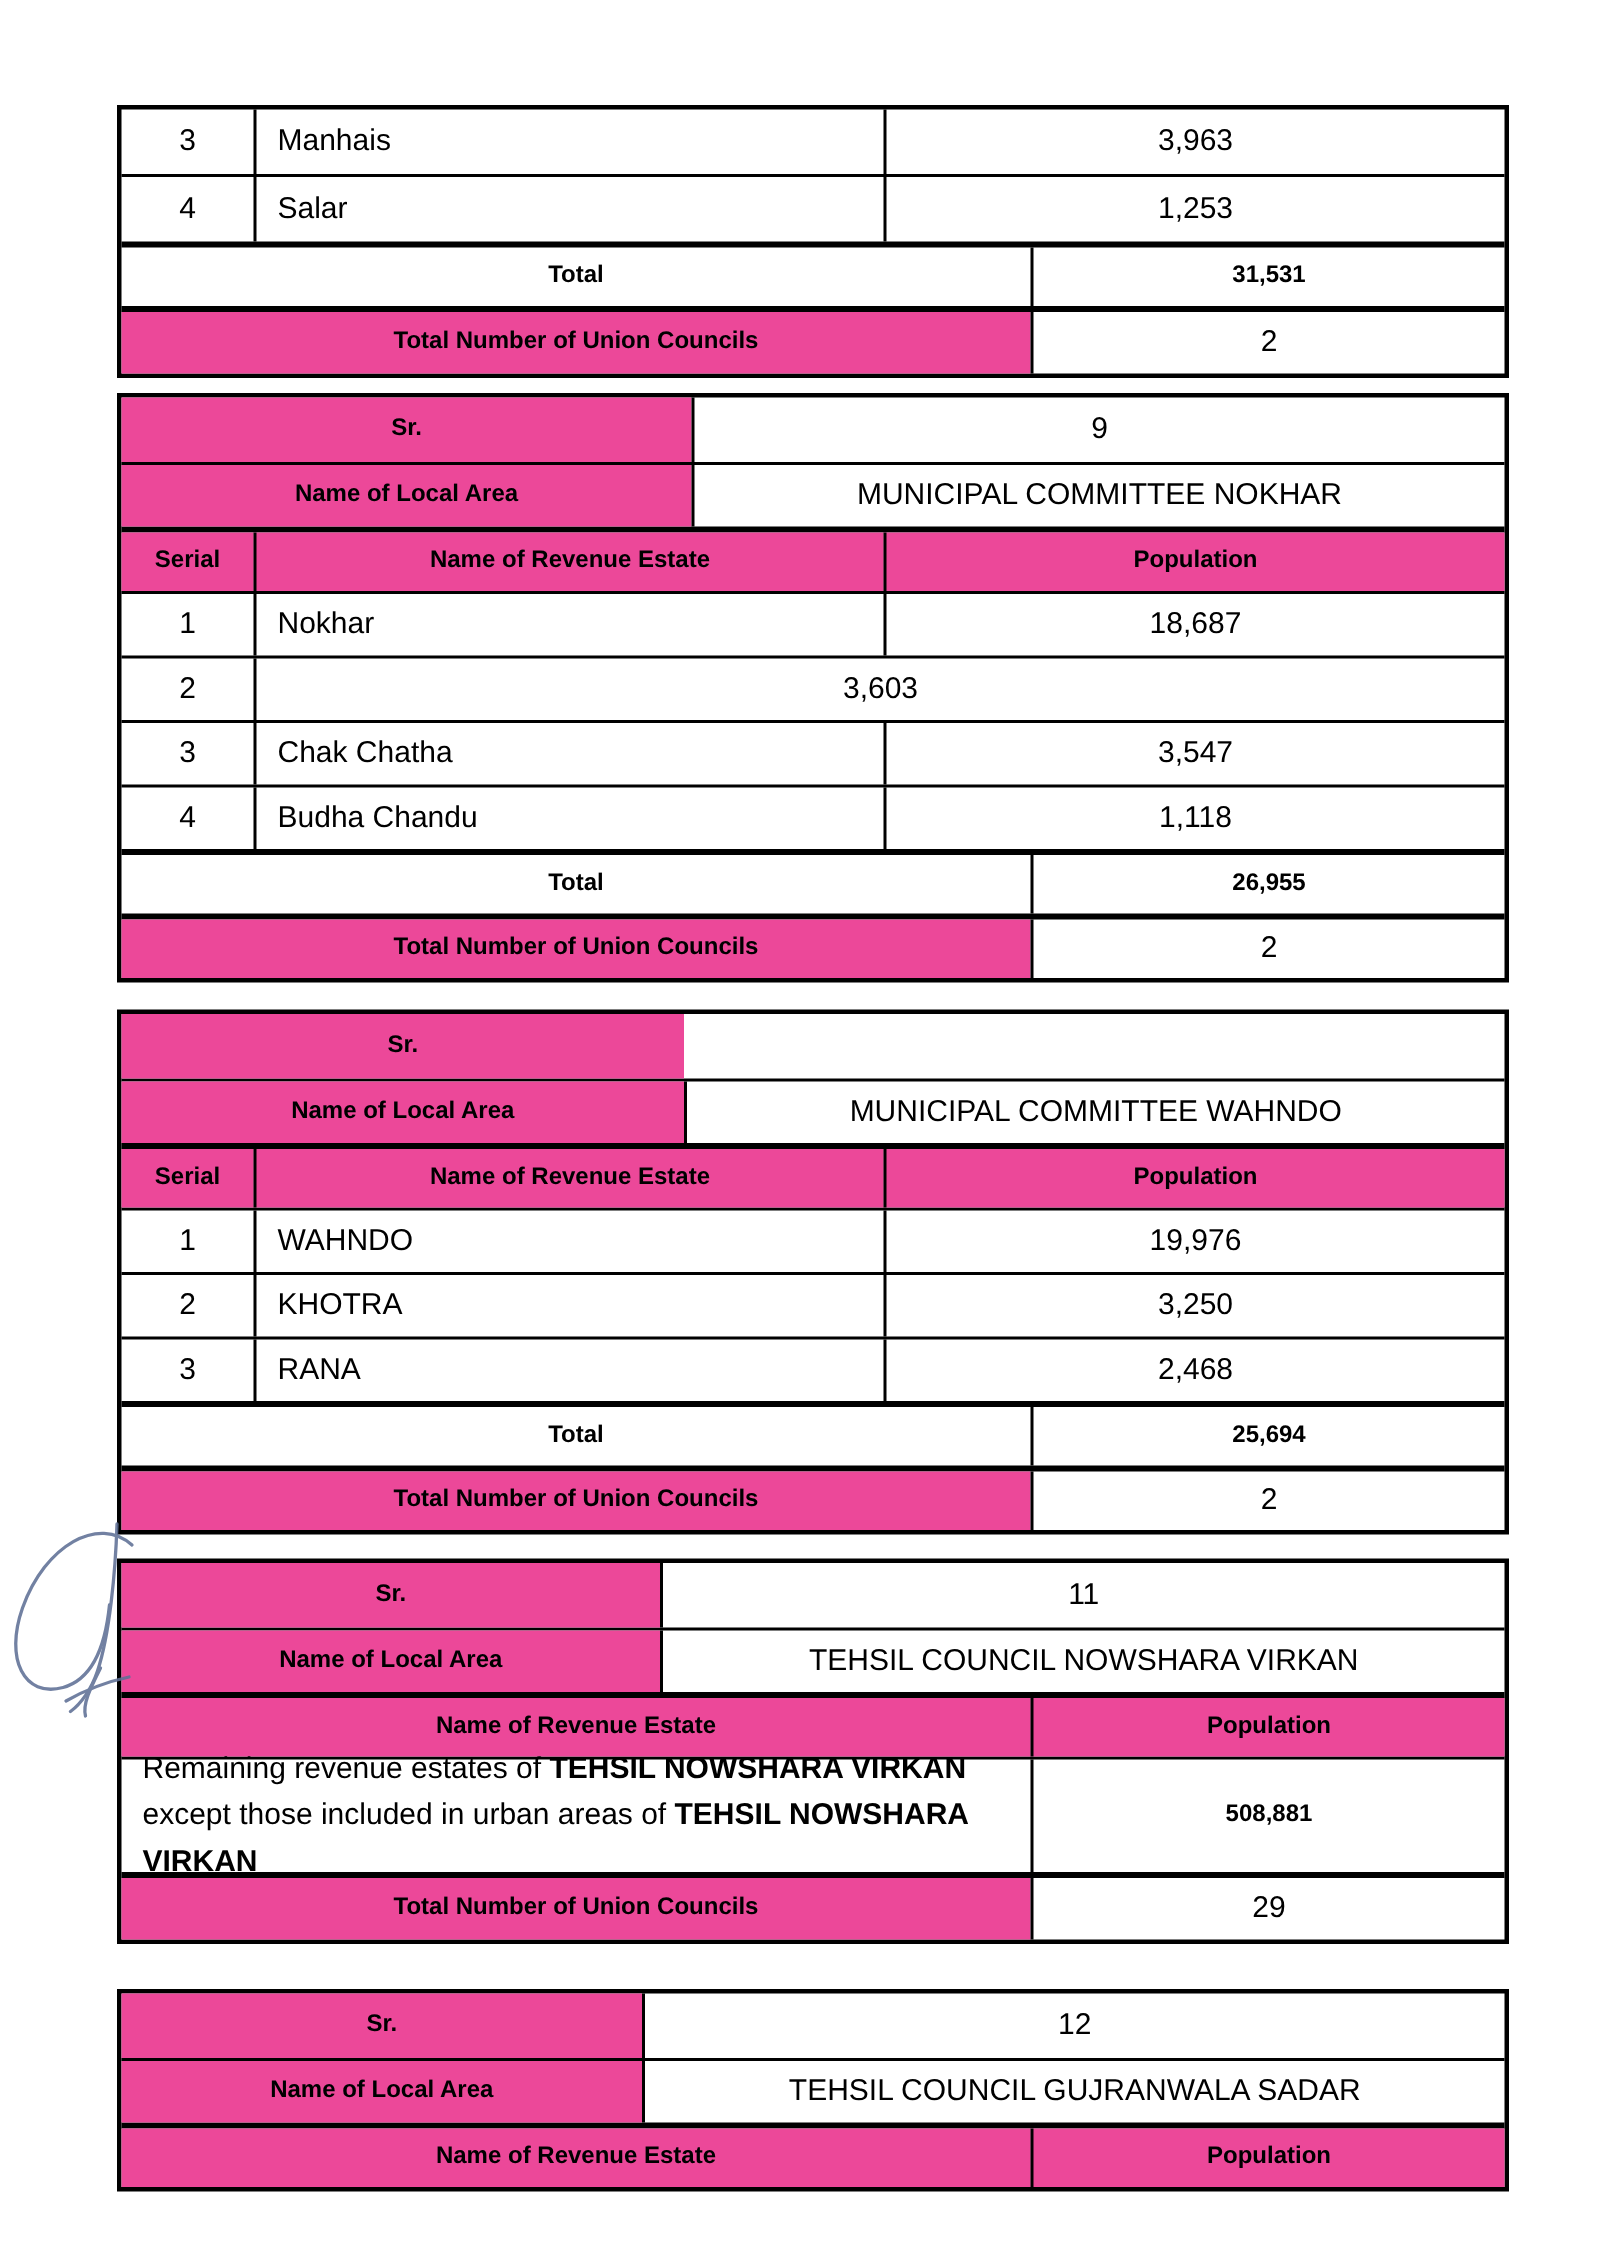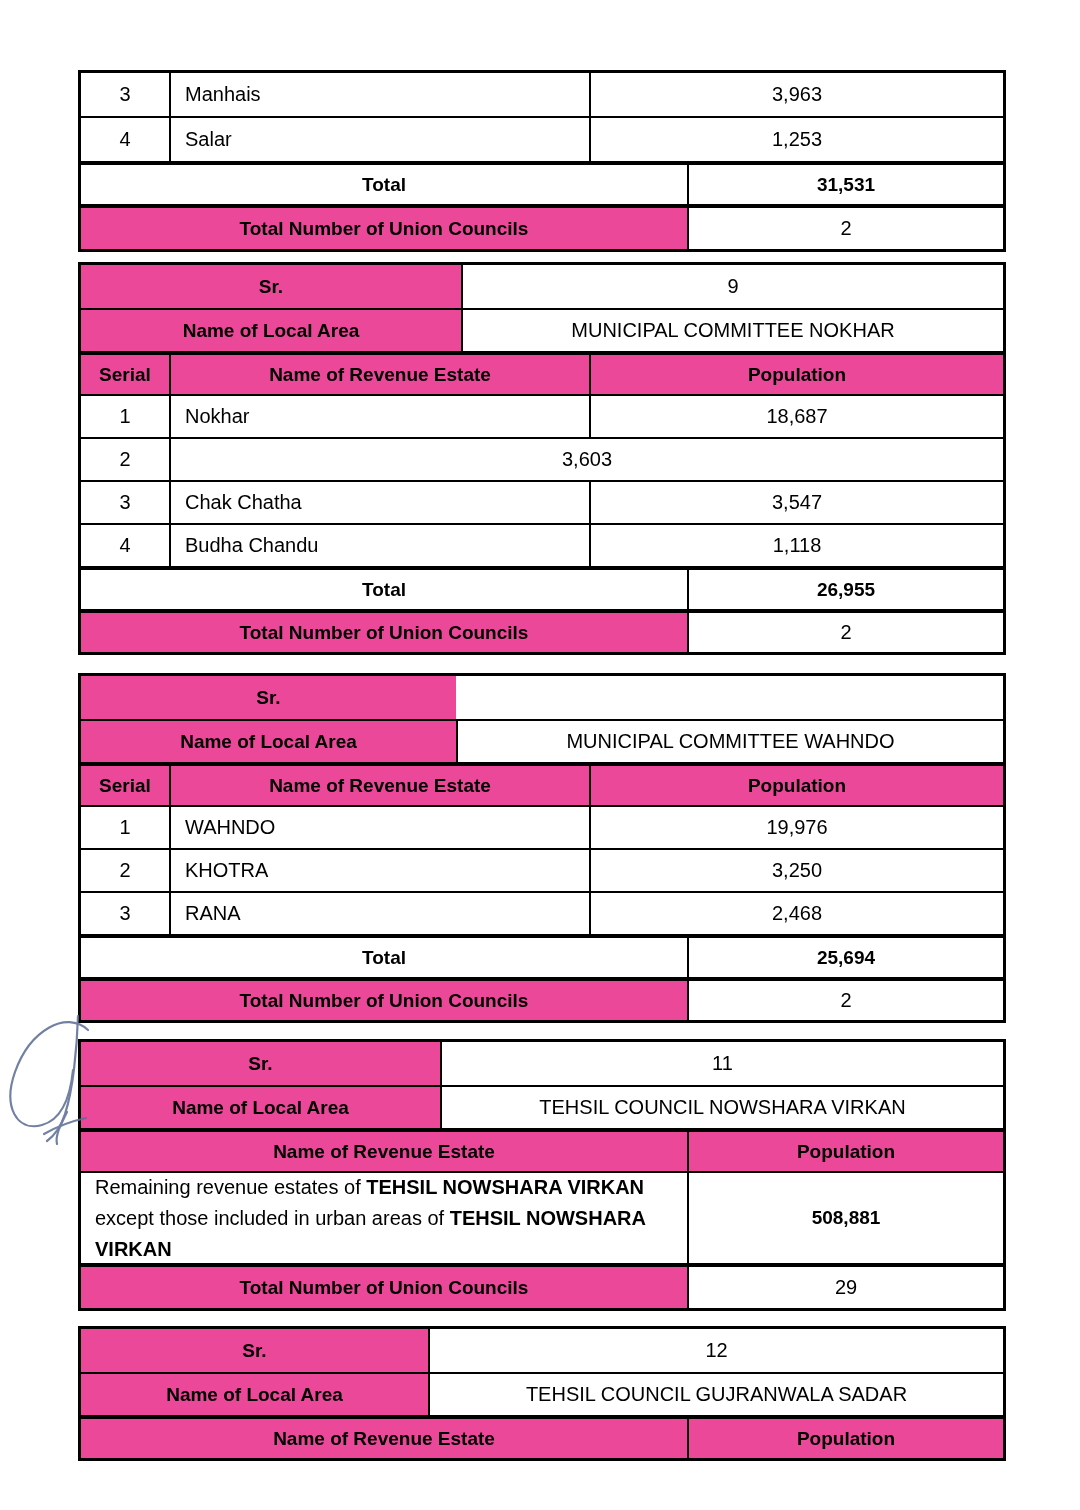--- a/index.html
+++ b/index.html
@@ -8,31 +8,31 @@
     font-family:"Liberation Sans","DejaVu Sans",sans-serif;color:#000;
     overflow:hidden;
   }
   .tbl{
     position:absolute;left:78px;width:928px;
     border:3px solid #000;box-sizing:border-box;background:#fff;
   }
   .row{display:flex;height:43px;box-sizing:border-box;border-top:2px solid #000;}
   .row:first-child{border-top:none;}
   .row.sep{border-top:4px solid #000;}
-  .row.tall{height:92px;}
+  .row.tall{height:77px;}
   .row.h45{height:45px;}
   .cell{
     box-sizing:border-box;border-left:2px solid #000;
     display:flex;align-items:center;justify-content:center;
     font-size:20px;line-height:1.15;
   }
   .cell:first-child{border-left:none;}
   .gray{background:#ec4899;}
   .bold{font-weight:bold;}
-  .b21{font-size:19px;font-weight:bold;}
+  .b21{font-size:16px;font-weight:bold;}
   .left{justify-content:flex-start;padding-left:14px;}
   .w-serial{width:88px;flex:none;}
   .w-name{width:420px;flex:none;}
   .w-merged{width:606px;flex:none;}
   .grow{flex:1;min-width:0;}
   .body-cell{align-items:center;justify-content:flex-start;padding:6px 14px;}
   .body-text{font-size:20px;line-height:31px;text-align:left;}
   .pen{position:absolute;left:0px;top:1008px;z-index:5;pointer-events:none;}
 </style>
 </head>

